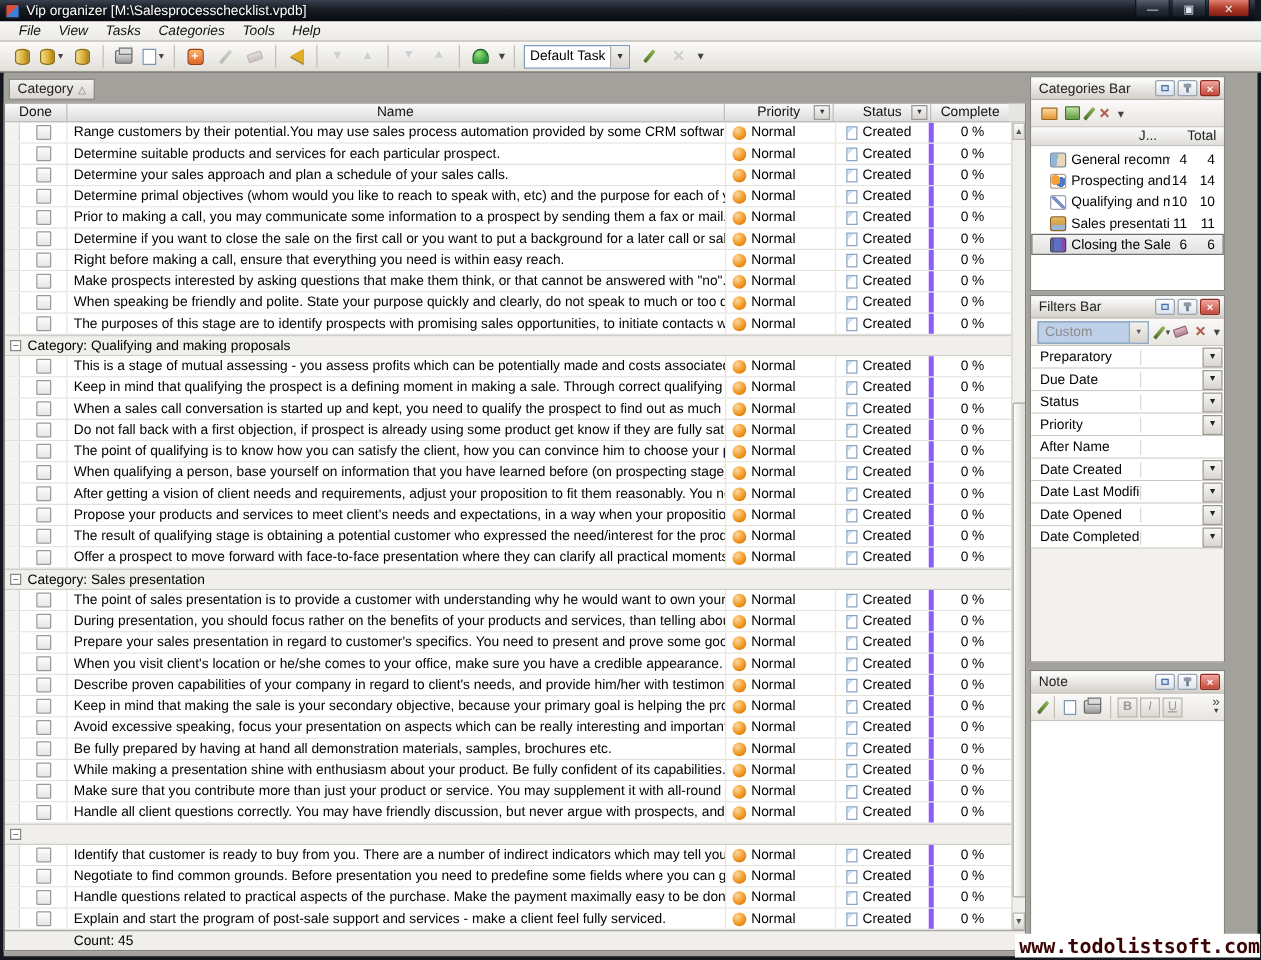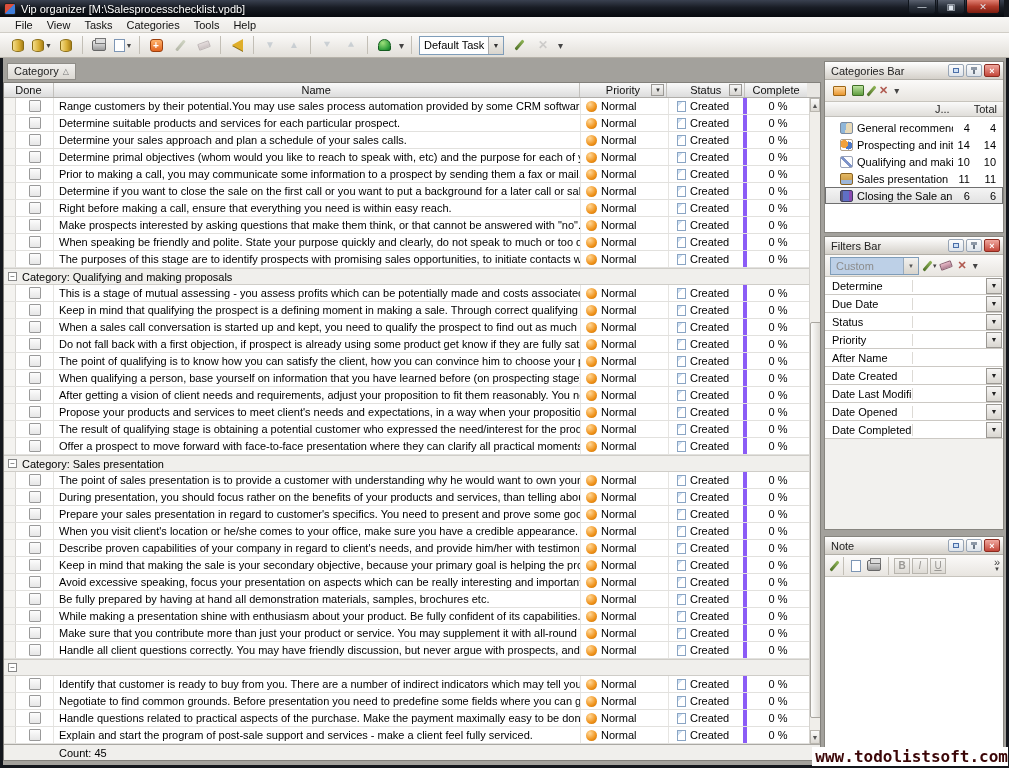--- a/index.html
+++ b/index.html
@@ -18,21 +18,21 @@
   .winbtn { width:28px; height:14px; border:1px solid #10151c; border-top:none; border-radius:0 0 3px 3px;
     background:linear-gradient(#5a6activate270,#2b323d 50%,#171c24); color:#dfe6ef; font-size:9px;
     display:flex; align-items:center; justify-content:center;
     background:linear-gradient(#59606e,#2b323d 50%,#171c24); margin-left:1px; }
   .winbtn.close { width:34px; background:linear-gradient(#e08173,#b03a2a 50%,#7d1d10); }
 
   
   .menubar { position:absolute; left:0; top:17px; width:1009px; height:16px;
     background:linear-gradient(#f7f6f4,#eceae6); border-bottom:1px solid #d0cdc6;
     display:flex; align-items:center; padding-left:8px; }
-  .menu-item { padding:1px 7px; color:#111; }
+  .menu-item { padding:1px 7px; color:#111;font-style:italic; }
 
   
   .toolbar { position:absolute; left:0; top:33px; width:1009px; height:25px;
     background:linear-gradient(#fcfbfa,#e2dfd9); border-bottom:1px solid #b6b2a9;
     display:flex; align-items:center; padding-left:6px; }
   .tbtn { width:22px; height:21px; border-radius:2px; display:flex; align-items:center; justify-content:center; margin:0 1px; }
   .tbtn.disabled { opacity:.4; filter:grayscale(.6); }
   .tsep { width:1px; height:18px; background:#c3bfb6; margin:0 4px; }
   .caret { font-size:7px; color:#444; margin-left:1px; }
   .tdot { font-size:10px; color:#444; margin:0 3px; }
@@ -88,21 +88,21 @@
   .grid-footer { height:16px; flex:none; background:#f0efec; border-top:1px solid #aba9a4; display:flex; align-items:center; }
   .footer-text { padding-left:55px; color:#000; }
 
   
   .vscroll { width:13px; background:#f0eeea; border-left:1px solid #d5d3cf; display:flex; flex-direction:column; }
   .sb-btn { height:14px; flex:none; background:linear-gradient(#fbfbfa,#dcd9d3); border:1px solid #b9b6af; font-size:7px; color:#555; display:flex; align-items:center; justify-content:center; }
   .sb-track { flex:1; position:relative; }
   .sb-thumb { position:absolute; left:0; width:12px; top:34%; bottom:2%; background:linear-gradient(90deg,#fdfdfc,#d8d5cf); border:1px solid #a9a6a0; border-radius:2px; }
 
   
-  .panel { position:absolute; left:824px; width:180px; background:#f2f1ee; border:1px solid #87857f; display:flex; flex-direction:column; }
+  .panel { position:absolute; left:824px; width:156px; background:#f2f1ee; border:1px solid #87857f; display:flex; flex-direction:column; }
   #categories-panel { top:61px; height:172px; }
   #filters-panel { top:236px; height:294px; }
   #note-panel { top:536px; height:228px; }
   .panel-title { height:18px; flex:none; background:linear-gradient(#ffffff,#d4d0c9); border-bottom:1px solid #b2afa8; display:flex; align-items:center; padding:0 3px 0 6px; color:#222; }
   .panel-title .spacer { flex:1; }
   .pbtn { width:16px; height:13px; margin-left:2px; border:1px solid #98a5b5; border-radius:2px; background:linear-gradient(#fdfdfd,#dde3ea); display:flex; align-items:center; justify-content:center; font-size:8px; color:#33557f; }
   .pbtn .sq { width:6px; height:5px; border:1px solid #4a6ea8; background:#cfe0f4; }
   .pbtn .pin { width:2px; height:7px; background:#6a7684; position:relative; }
   .pbtn .pin:before { content:""; position:absolute; top:0; left:-2px; width:6px; height:3px; background:#8d98a6; }
   .pbtn.close { background:linear-gradient(#f0a9a0,#c4473a); border-color:#8d2b20; color:#fff; font-weight:bold; font-size:9px; }
@@ -929,21 +929,21 @@
         <span class="fc-btn">▼</span>
       </div>
       <span class="ptb-ic ic-pen2"></span>
       <span class="caret">▾</span>
       <span class="ptb-ic ic-eraser"></span>
       <span class="ptb-ic ic-delx">✕</span>
       <span class="tdot">▾</span>
     </div>
     <div class="filter-rows" id="filter-rows">
         <div class="filter-row">
-          <span class="f-label">Determine</span>
+          <span class="f-label">Preparatory</span>
           <span class="f-value"></span>
           <span class="f-drop">▼</span>
         </div>
         <div class="filter-row">
           <span class="f-label">Due Date</span>
           <span class="f-value"></span>
           <span class="f-drop">▼</span>
         </div>
         <div class="filter-row">
           <span class="f-label">Status</span>

